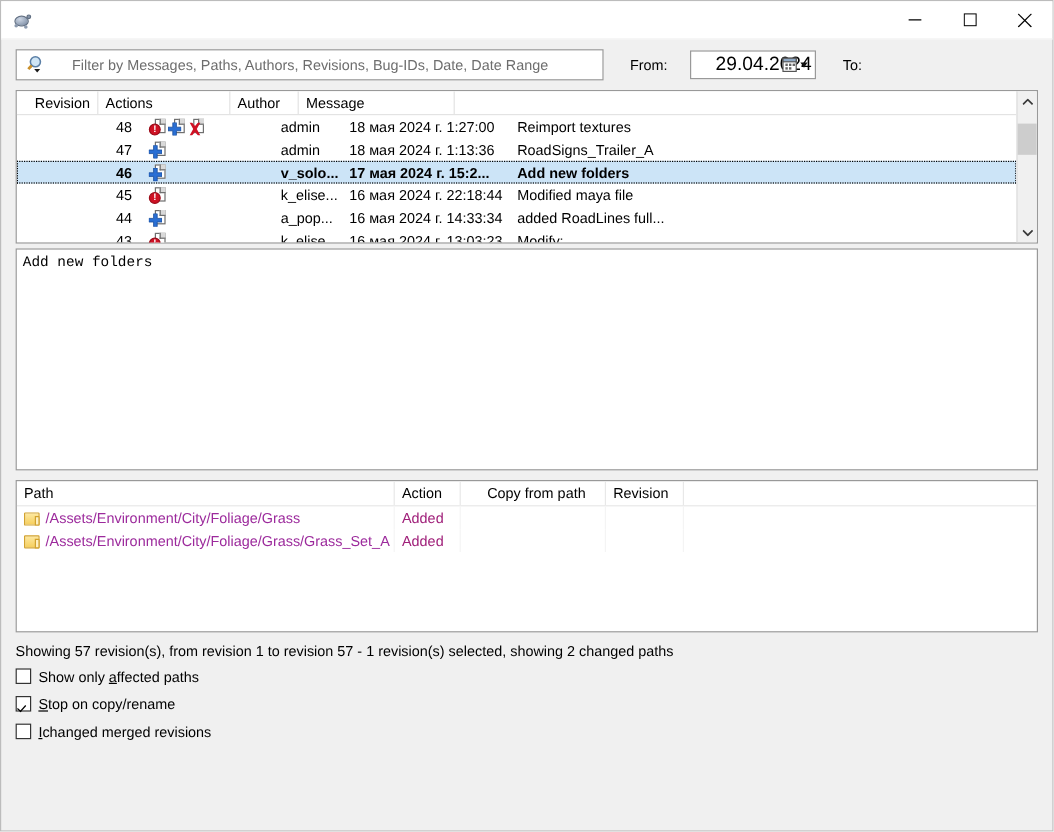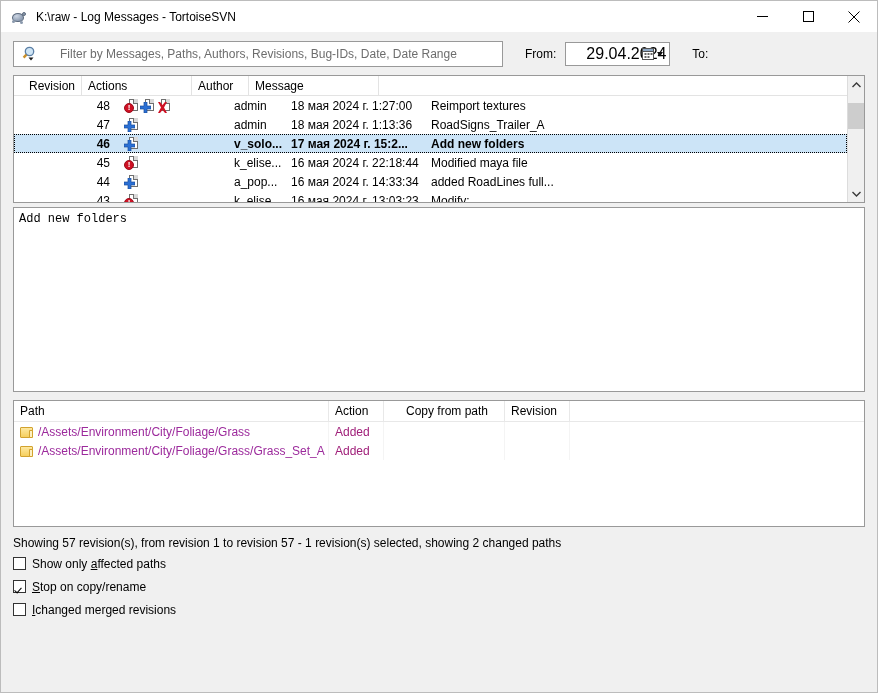--- a/index.html
+++ b/index.html
@@ -99,21 +99,21 @@
   .filter-placeholder {
     color: #6d6d6d;
     font-size: 12px;
     padding-left: 12px;
     white-space: nowrap;
   }
   .lbl-from, .lbl-to {
     font-size: 12px;
     white-space: nowrap;
   }
-  .lbl-from { margin-left: 22px; margin-right: 9px; }
+  .lbl-from { margin-left: 22px; margin-right: 19px; }
   .lbl-to   { margin-left: 22px; margin-right: 10px; }
   .datebox {
     width: 105px; height: 24px;
     background: #fff;
     border: 1px solid #999;
     display: flex; align-items: center;
     position: relative;
     flex: 0 0 auto;
   }
   .datebox .dval {
@@ -373,21 +373,20 @@
 
 <div class="window">
 
   <div class="titlebar">
     <div class="title-icon">
       <div class="turtle-shell"></div>
       <div class="turtle-head"></div>
       <div class="turtle-leg l1"></div>
       <div class="turtle-leg l2"></div>
     </div>
-    <div class="title-text">K:\raw - Log Messages - TortoiseSVN</div>
     <div class="titlebar-spacer"></div>
     <div class="win-btn">
       <svg width="11" height="11" viewBox="0 0 11 11">
           <line x1="0" y1="5.5" x2="11" y2="5.5" stroke="#000" stroke-width="1"></line>
         </svg>
     </div>
     <div class="win-btn">
       <svg width="11" height="11" viewBox="0 0 11 11">
           <rect x="0.5" y="0.5" width="10" height="10" fill="none" stroke="#000" stroke-width="1"></rect>
         </svg>

